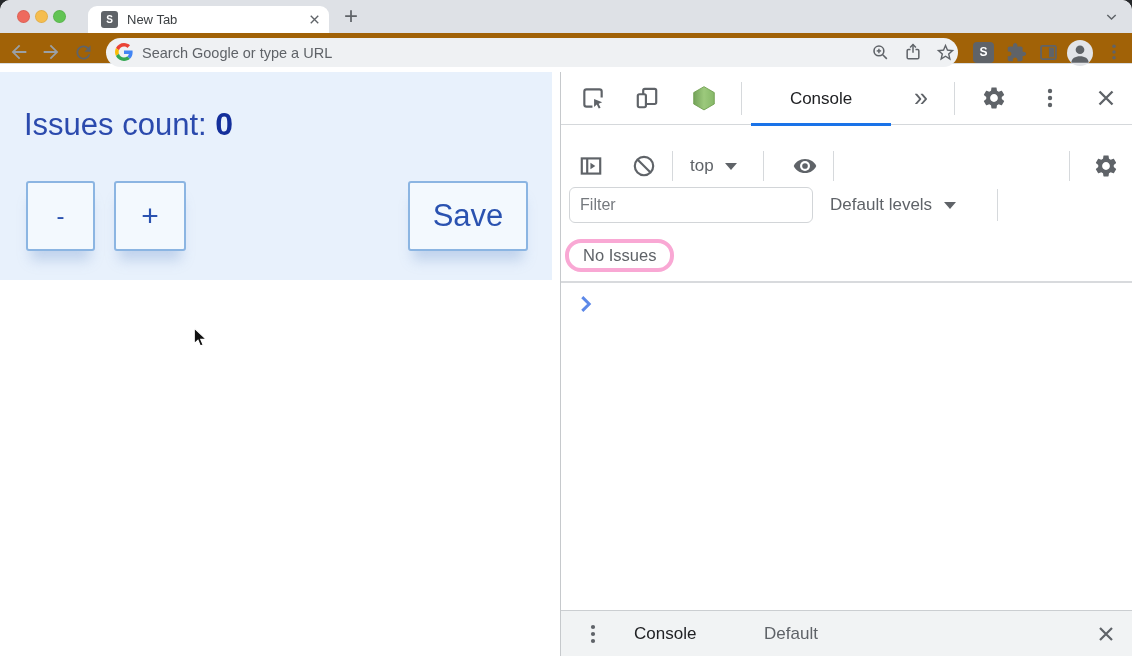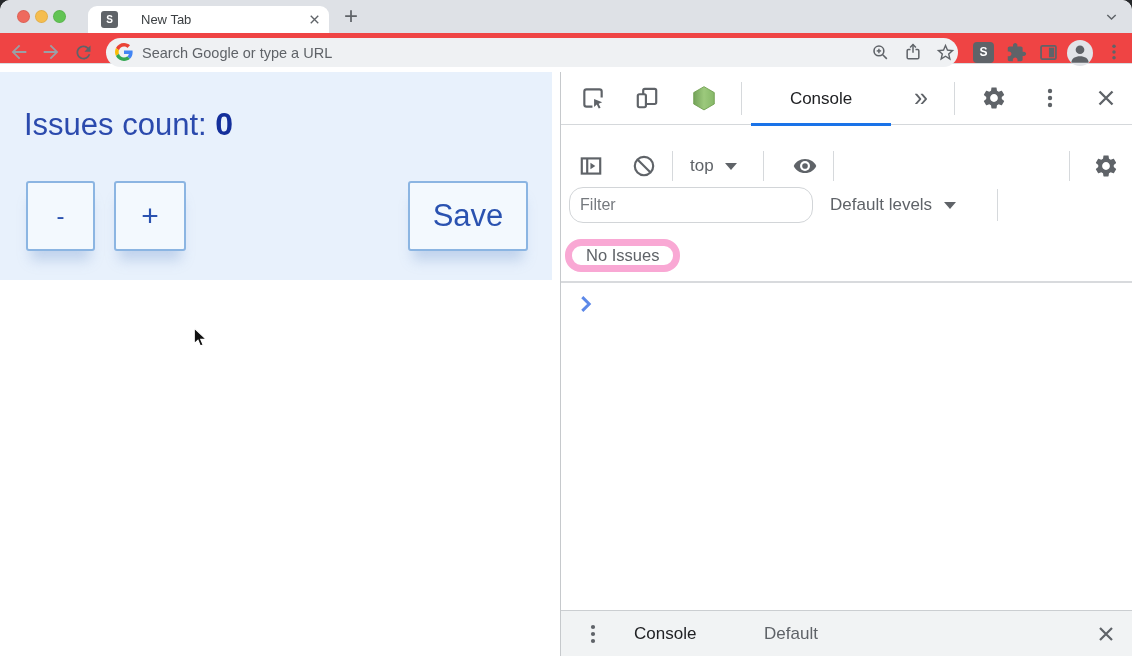--- a/index.html
+++ b/index.html
@@ -14,29 +14,29 @@
   .light { position:absolute; top:10px; width:13px; height:13px; border-radius:50%;
            box-shadow: inset 0 0 0 1px rgba(0,0,0,.08); }
   .light.red    { left:17px;  background:#ee6a5e; }
   .light.yellow { left:35px;  background:#f5bd4f; }
   .light.green  { left:53px;  background:#62c454; }
   .tab { position:absolute; left:88px; top:6px; width:241px; height:27px;
          background:#fff; border-radius:9px 9px 0 0; }
   .favicon { position:absolute; left:13px; top:5px; width:17px; height:17px;
              background:#5f6368; border-radius:3px; color:#fff; font-size:10px;
              font-weight:bold; text-align:center; line-height:17px; }
-  .tab-title { position:absolute; left:53px; top:0; line-height:27px; font-size:13px; color:#3c4043; }
+  .tab-title { position:absolute; left:39px; top:0; line-height:27px; font-size:13px; color:#3c4043; }
   .tab-close { position:absolute; left:219px; top:6px; }
   .newtab { position:absolute; left:344px; top:0; height:33px; line-height:31px;
             font-size:24px; color:#5f6368; }
   .strip-chev { position:absolute; left:1103px; top:10px; }
 
   
   .toolbar { position:absolute; top:33px; left:0; width:100%; height:31px;
-             background:#ef4444; border-bottom:1px solid #d9dcdf; }
+             background:#a16207; border-bottom:1px solid #d9dcdf; }
   .icon { color:var(--icon-gray,#5f6368); }
   .icon-light { color:#9aa0a6; }
   .tb-abs { position:absolute; }
   .omnibox { position:absolute; left:106px; top:5px; width:852px; height:29px;
              background:#eff1f3; border-radius:14.5px; }
   .omni-input { position:absolute; left:36px; top:0; width:560px; height:29px;
                 border:none; outline:none; background:transparent; font-size:14.5px;
                 color:#202124; font-family:"Liberation Sans",sans-serif; }
   .omni-input::placeholder { color:#5f6368; opacity:1; }
   .ext-s { position:absolute; left:973px; top:9px; width:21px; height:21px;
@@ -73,28 +73,28 @@
   .console-tab .underline { position:absolute; left:0; right:0; bottom:-1px; height:3px;
                             background:var(--accent,#1a73e8); }
   .more-tabs { position:absolute; left:347px; top:0; width:26px; height:53px; line-height:50px;
                text-align:center; font-size:25px; color:#5f6368; cursor:pointer; }
   .top-select { position:absolute; left:129px; top:0; height:56px; display:flex;
                 align-items:center; gap:11px; font-size:17px; color:#5f6368; cursor:pointer; }
   .tri { width:0; height:0; border-left:6px solid transparent; border-right:6px solid transparent;
          border-top:7px solid #5f6368; }
   .dt-filter-row { position:absolute; left:0; top:108px; width:100%; height:52px; }
   .filter-input { position:absolute; left:8px; top:7px; width:244px; height:36px;
-                  border:1px solid #d2d5d8; border-radius:14px; padding:0 10px; font-size:16px;
+                  border:1px solid #d2d5d8; border-radius:6px; padding:0 10px; font-size:16px;
                   color:#202124; outline:none; font-family:"Liberation Sans",sans-serif; }
   .filter-input::placeholder { color:#75797e; opacity:1; }
   .levels { position:absolute; left:269px; top:0; height:50px; display:flex;
             align-items:center; gap:12px; font-size:17px; color:#5f6368; cursor:pointer; }
   .dt-issues-row { position:absolute; left:0; top:160px; width:100%; height:48px; }
   .no-issues { position:absolute; left:4px; top:7px; height:33px; padding:0 14px;
-               background:#fff; border:7px solid #f9a8d4; border-radius:16px; font-size:16.5px;
+               background:#fff; border:4px solid #f9a8d4; border-radius:16px; font-size:16.5px;
                color:#5f6368; cursor:pointer; font-family:"Liberation Sans",sans-serif; }
   .dt-sep { position:absolute; left:0; top:209px; width:100%; height:2px; background:#d8dadd; }
   .console-area { position:absolute; left:0; top:211px; width:100%; height:327px; background:#fff; }
   .prompt { position:absolute; left:19px; top:12px; }
   .drawer { position:absolute; left:0; bottom:0; width:100%; height:46px;
             background:var(--drawer-bg,#f1f3f4); border-top:1px solid #cbced1; }
   .drawer-label { position:absolute; top:0; line-height:46px; font-size:17px; cursor:pointer; }
   .drawer-console { left:73px; color:#202124; }
   .drawer-issues { left:203px; color:#5f6368; }
   .abs { position:absolute; }

